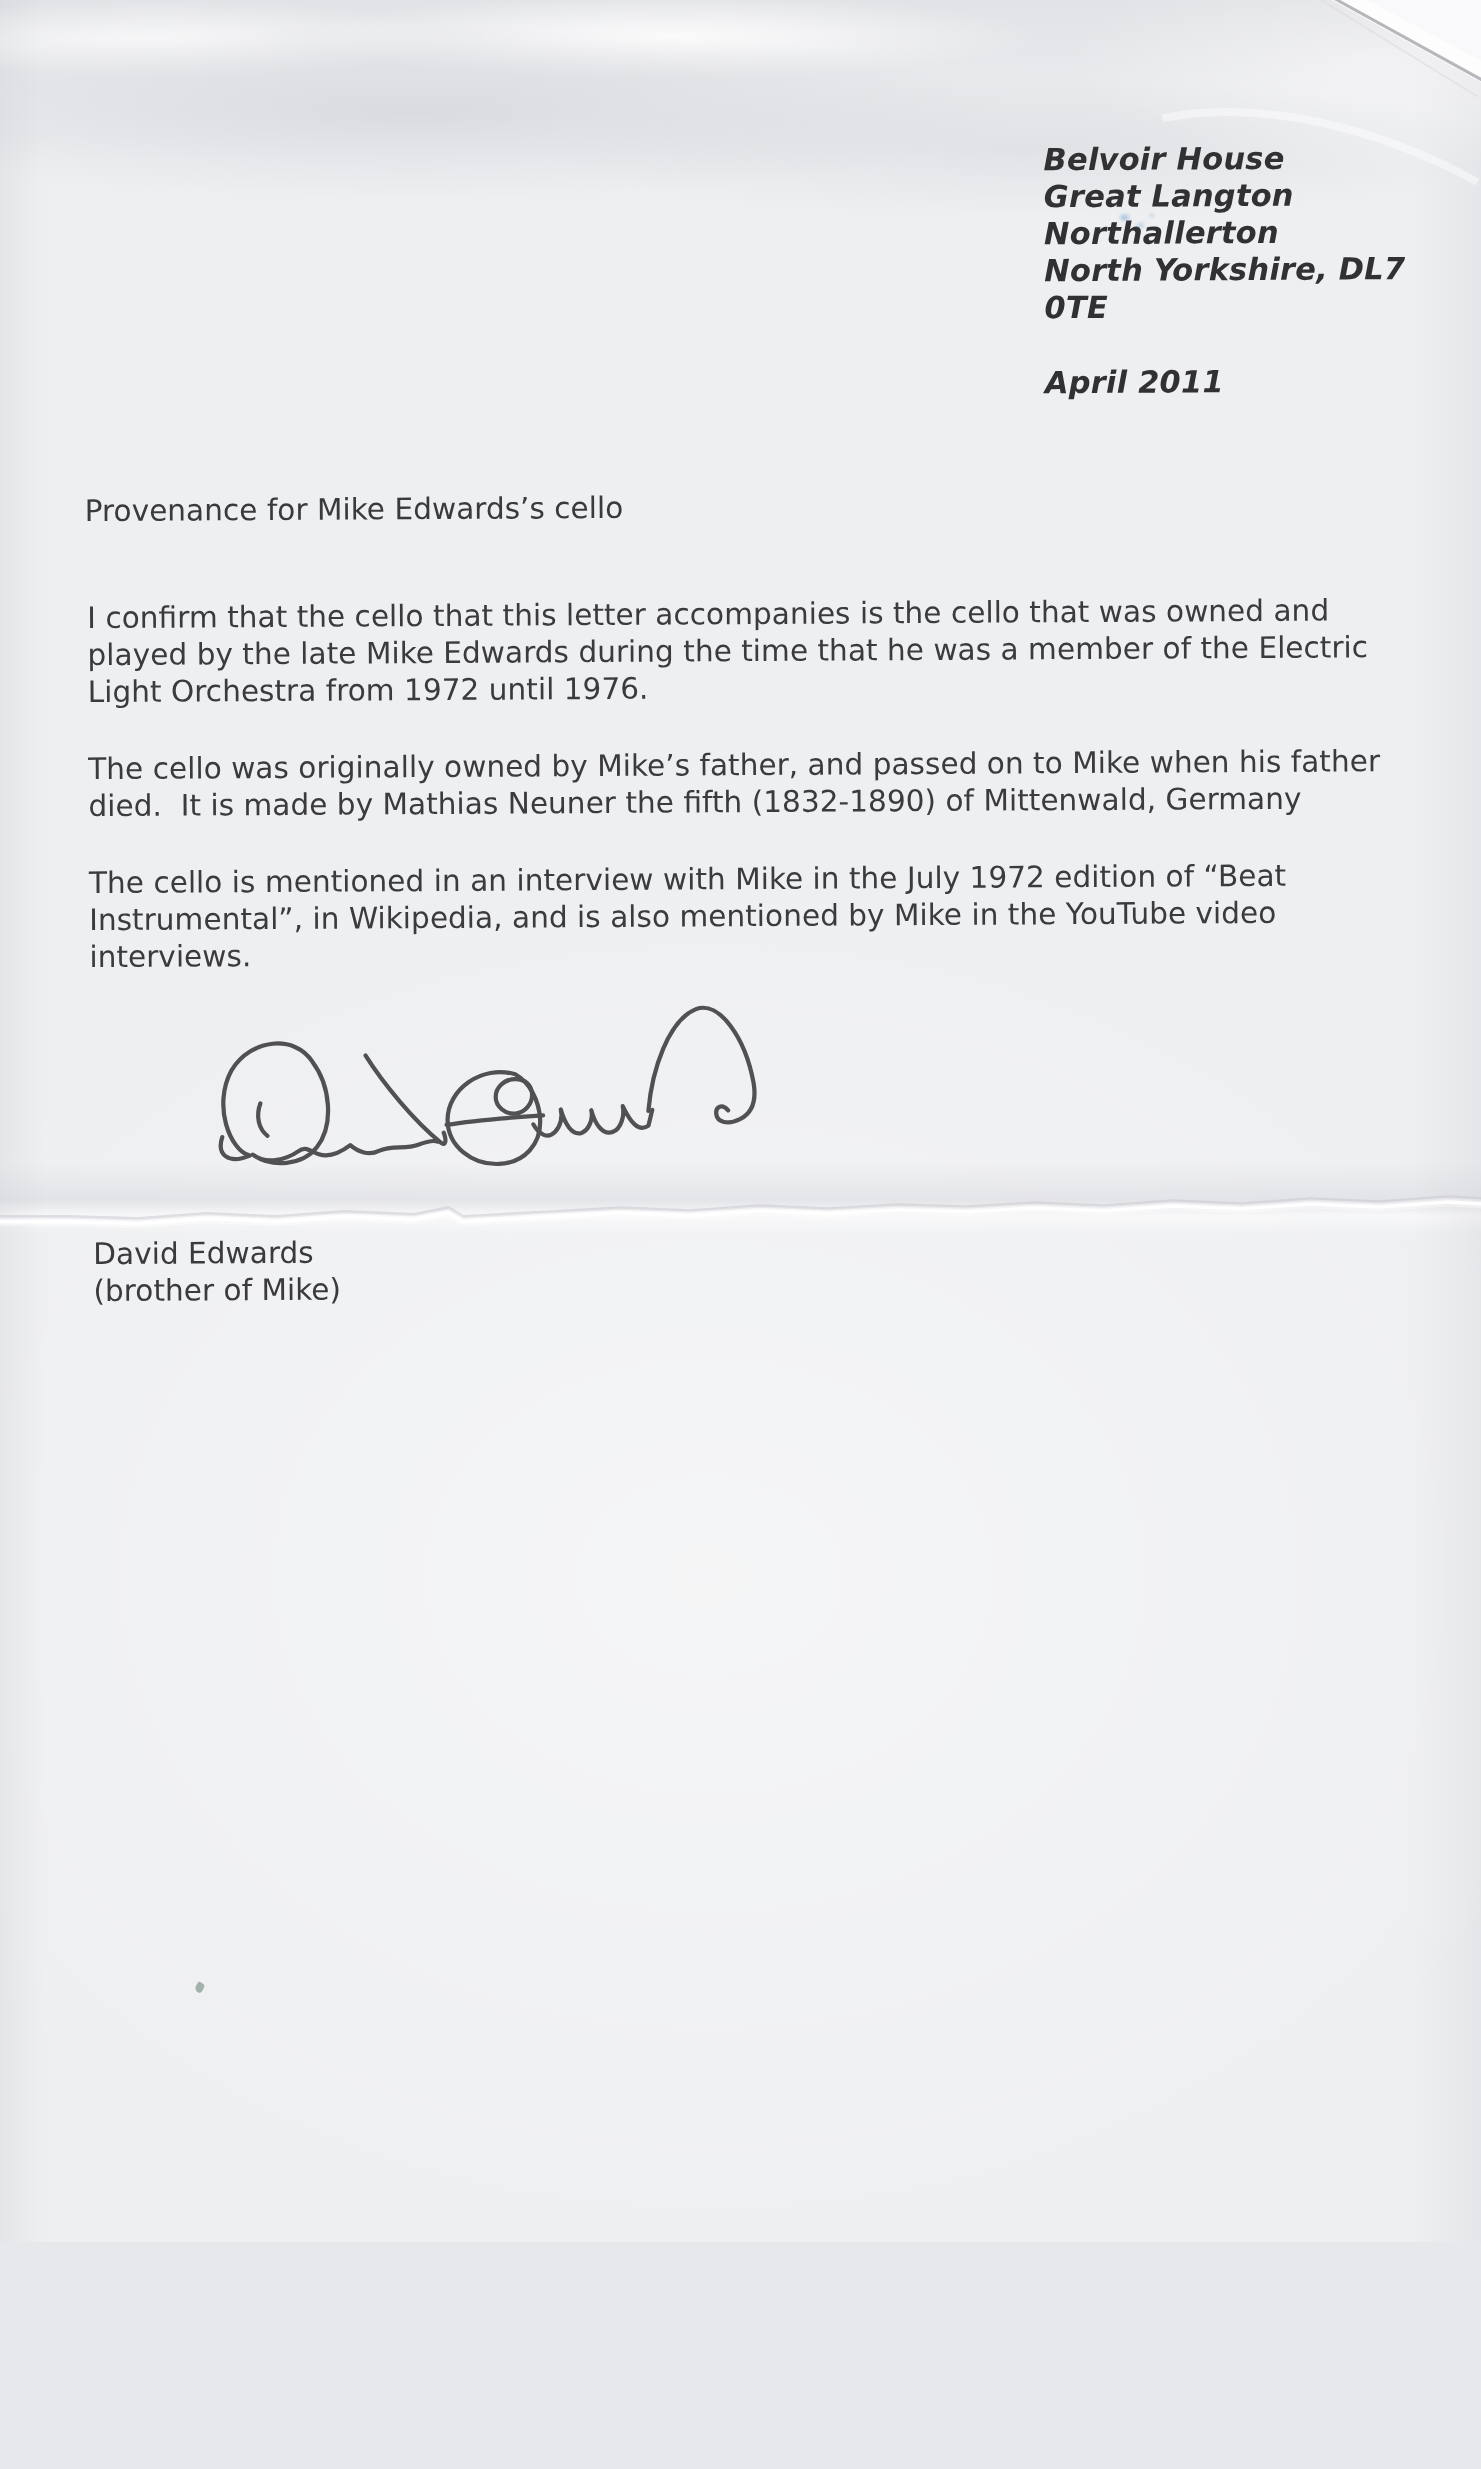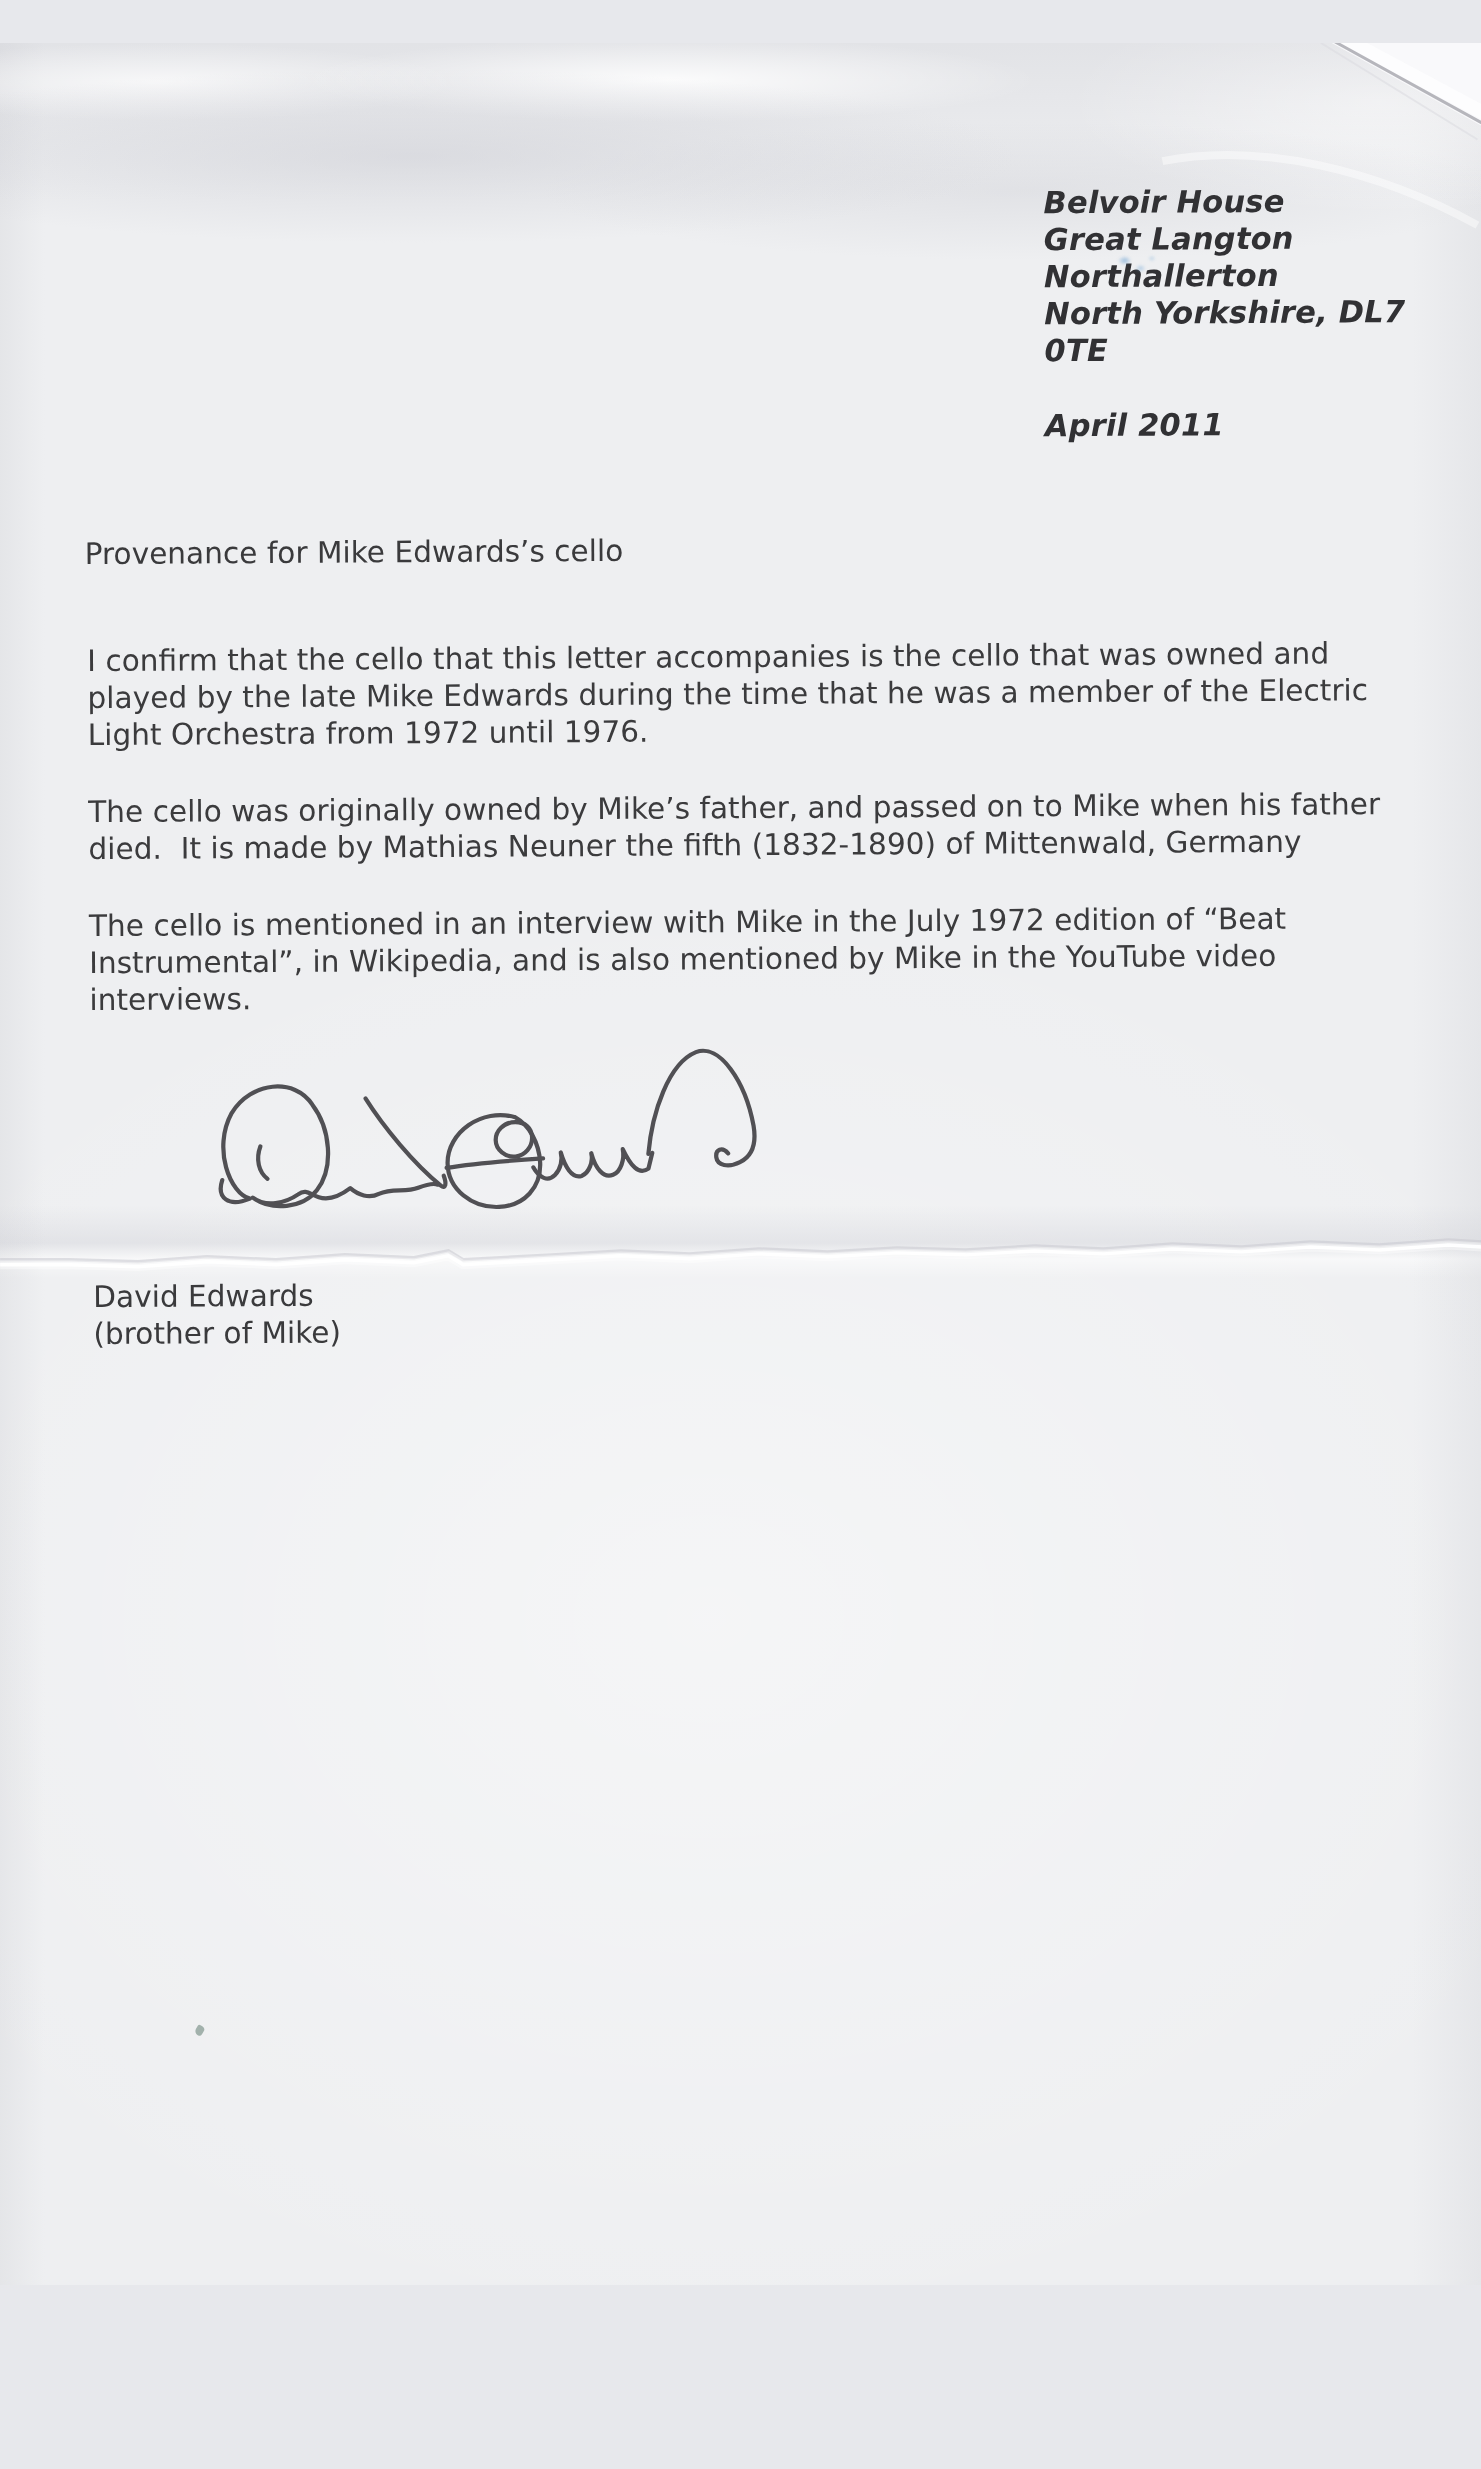--- a/index.html
+++ b/index.html
@@ -28,21 +28,20 @@
       linear-gradient(270deg, rgba(208,209,214,.30), rgba(208,209,214,0) 69px),
       
       linear-gradient(180deg, rgba(0,0,0,0) 0px, rgba(0,0,0,0) 1162px,
         rgba(197,198,206,.30) 1200px, rgba(255,255,255,.55) 1216px,
         rgba(0,0,0,0) 1235px, rgba(0,0,0,0) 2344px,
         rgba(202,203,209,.28) 2425px, rgba(224,224,229,.5) 2449px,
         rgba(0,0,0,0) 2459px),
       
       radial-gradient(1281px 985px at 709px 1576px, rgba(255,255,255,.40), transparent 75%),
       #eeeff1;
-    margin-top: 43px;
   }
   .scan-tilt { position: absolute; inset: 0; transform: rotate(-0.35deg); transform-origin: 40% 40%; }
 
   
   .address {
     position: absolute; left: 1048px; top: 144px;
     font-weight: bold; font-style: italic;
     font-size: 30.5px; line-height: 37px;
     color: #313134; letter-spacing: 0.2px;
   }

